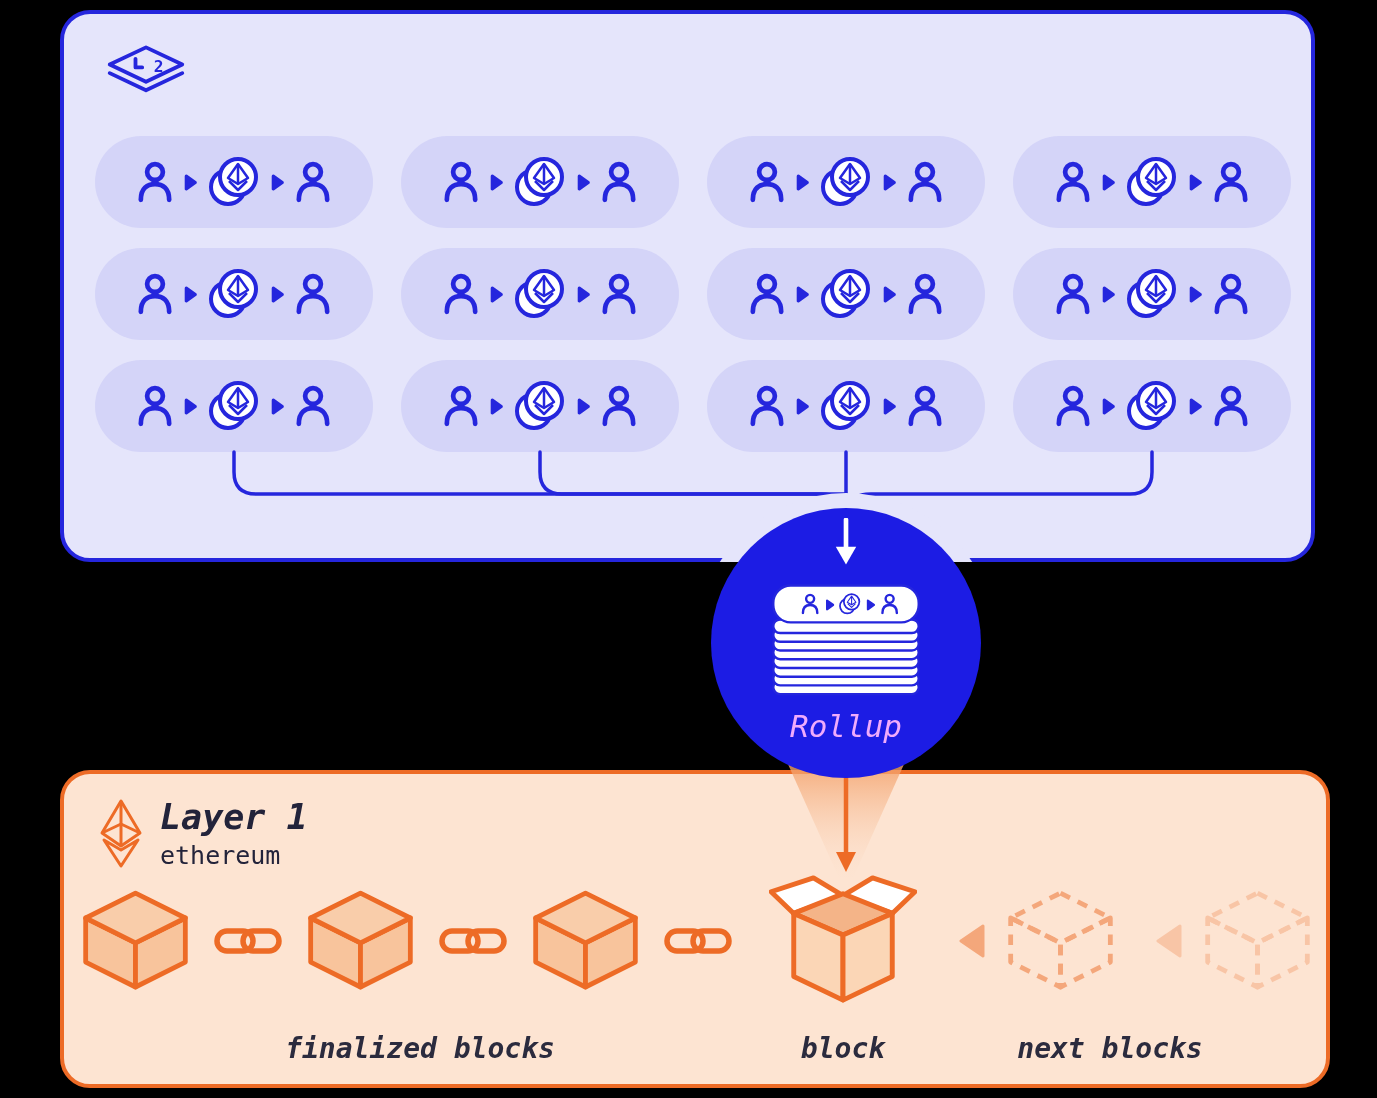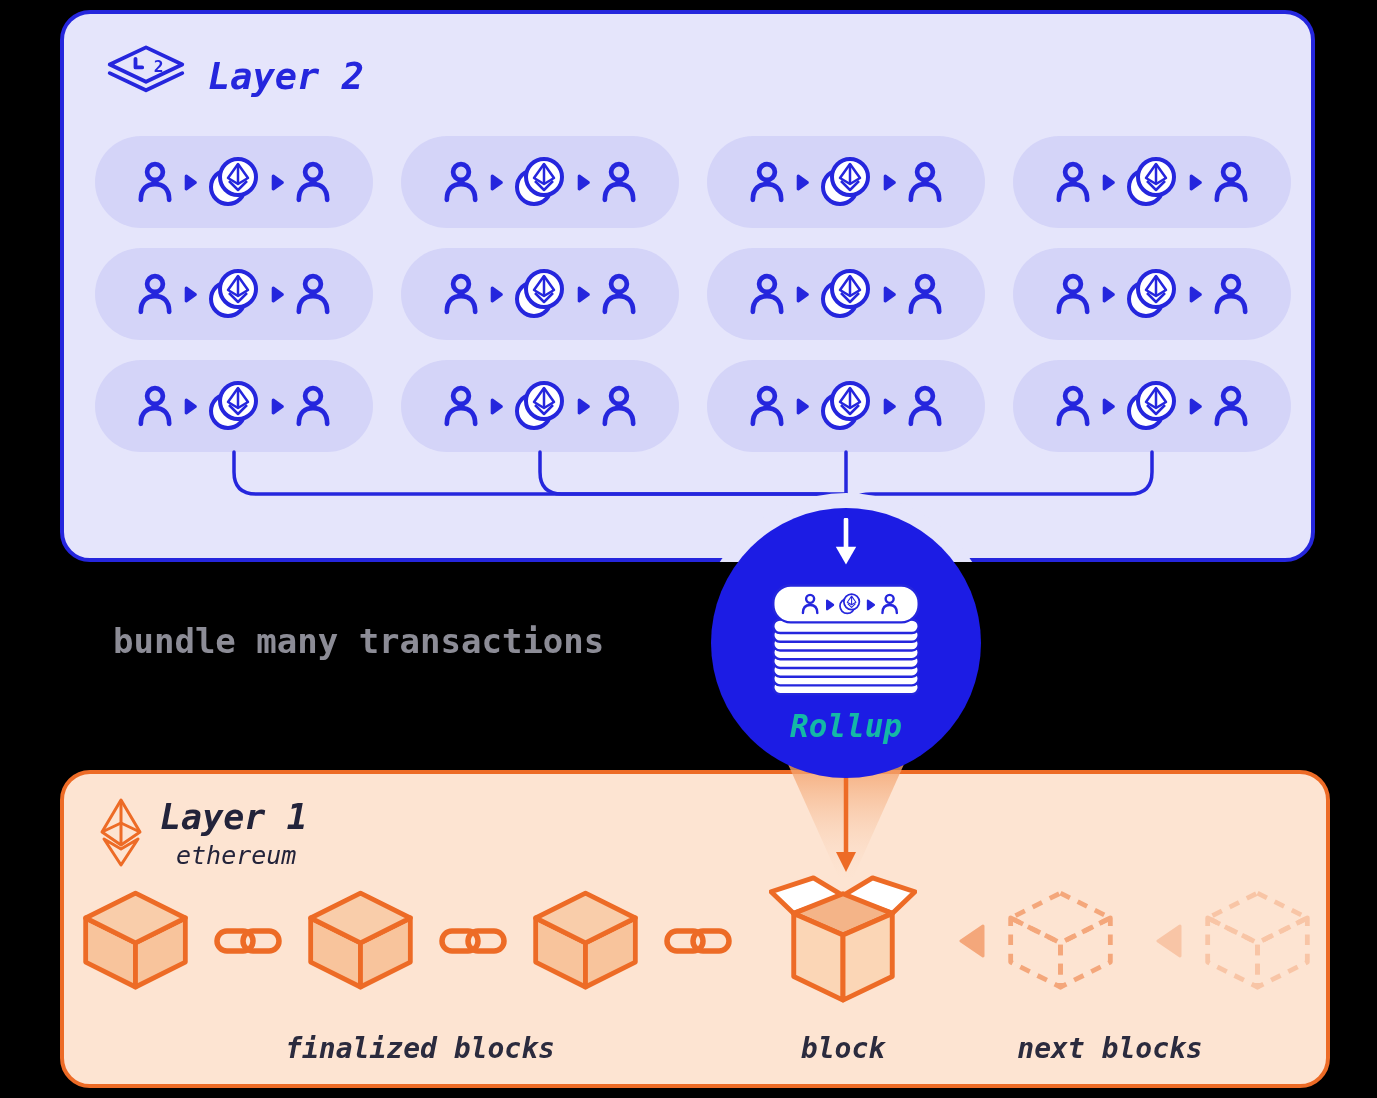--- a/index.html
+++ b/index.html
@@ -28,36 +28,36 @@
   
   .halo{left:696px;top:493px;width:300px;height:300px;border-radius:50%;
         background:#e5e5fb;z-index:3;clip-path:inset(0 0 231px 0);}
   .rollup-circle{left:711px;top:508px;width:270px;height:270px;border-radius:50%;
                  background:#1c1ce4;z-index:4;}
   .rollup-arrow{position:absolute;left:50%;top:10px;transform:translateX(-50%);
                 width:40px;height:52px;}
   .rollup-stack{position:absolute;left:50%;top:62px;transform:translateX(-50%);
                 width:170px;height:128px;}
   .rollup-label{position:absolute;left:0;right:0;bottom:34px;text-align:center;
-                color:#14b8a6;font-style:italic;font-weight:700;font-size:31px;}
+                color:#f0abfc;font-style:italic;font-weight:400;font-size:31px;}
 
   
   .caption{left:113px;top:618px;color:#8c8c96;font-weight:bold;font-size:34px;
            line-height:1.4;z-index:2;}
 
   
   .funnel{left:771px;top:750px;width:150px;height:142px;z-index:2;pointer-events:none;}
 
   
   .layer1-box{left:60px;top:770px;width:1262px;height:310px;background:#fde4d2;
               border:4px solid #ed6b26;border-radius:30px;z-index:1;}
-  .layer1-header{left:98px;top:795px;display:flex;align-items:center;gap:16px;z-index:2;}
+  .layer1-header{left:98px;top:795px;display:flex;align-items:flex-end;gap:16px;z-index:2;}
   .layer1-titles{display:flex;flex-direction:column;padding-top:2px;}
   .layer1-title{font-style:italic;font-weight:600;font-size:35px;color:#23233a;}
-  .layer1-subtitle{font-style:italic;font-size:25px;color:#23233a;margin-top:4px;margin-left:16px;}
+  .layer1-subtitle{font-size:25px;color:#23233a;margin-top:4px;}
 
   .block-chain-row{left:78px;top:874px;height:133px;display:flex;align-items:center;z-index:2;}
   .cube-svg{width:115px;height:104px;margin-right:20px;}
   .link-svg{width:70px;height:40px;margin-right:20px;}
   .openbox-svg{width:148px;height:133px;margin-left:16px;margin-right:4px;}
   .next-block{display:flex;align-items:center;gap:18px;margin-left:38px;}
   .lefttri-svg{width:26px;height:34px;}
   .dashedcube-svg{width:115px;height:104px;}
   .fade-1{opacity:0.5;}
   .fade-2{opacity:0.25;}
@@ -161,21 +161,20 @@
     </symbol>
   </defs>
 </svg>
 
 <div class="abs layer2-box"></div>
 
 <div class="abs layer2-header">
   <svg width="84" height="64" viewBox="0 0 88 66">
       <use href="#sym-layer2"></use>
     </svg>
-  <span class="layer2-title">Layer 2</span>
 </div>
 
 <div class="abs tx-grid">
   <div class="pill">
     <svg class="i-person" viewBox="0 0 36 40">
         <use href="#sym-person"></use>
       </svg>
     <svg class="i-tri" viewBox="0 0 12 16">
         <use href="#sym-tri"></use>
       </svg>
@@ -404,21 +403,20 @@
     <line x1="20" y1="2" x2="20" y2="34" stroke="#ffffff" stroke-width="5" stroke-linecap="round"></line>
     <polygon points="9,31 31,31 20,50" fill="#ffffff"></polygon>
   </svg>
   <svg class="rollup-stack" viewBox="0 0 170 132">
       <use href="#sym-stack"></use>
     </svg>
   <div class="rollup-label">Rollup</div>
 </div>
 
 <div class="abs caption">
-  <div>bundle many transactions</div>
 </div>
 
 <svg class="abs funnel" viewBox="0 0 150 142">
   <defs>
     <linearGradient id="funnelFade" x1="0" y1="0" x2="0" y2="1">
       <stop offset="0" stop-color="#f2995e" stop-opacity="0.9"></stop>
       <stop offset="1" stop-color="#fbe0cc" stop-opacity="0.05"></stop>
     </linearGradient>
   </defs>
   <polygon points="12,3 138,3 82,128 68,128" fill="url(#funnelFade)"></polygon>

